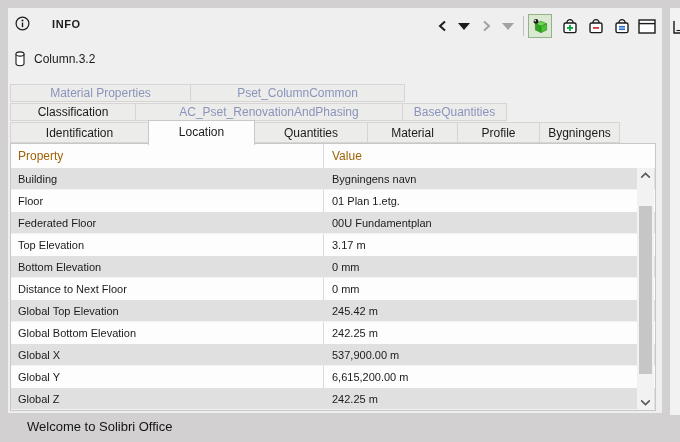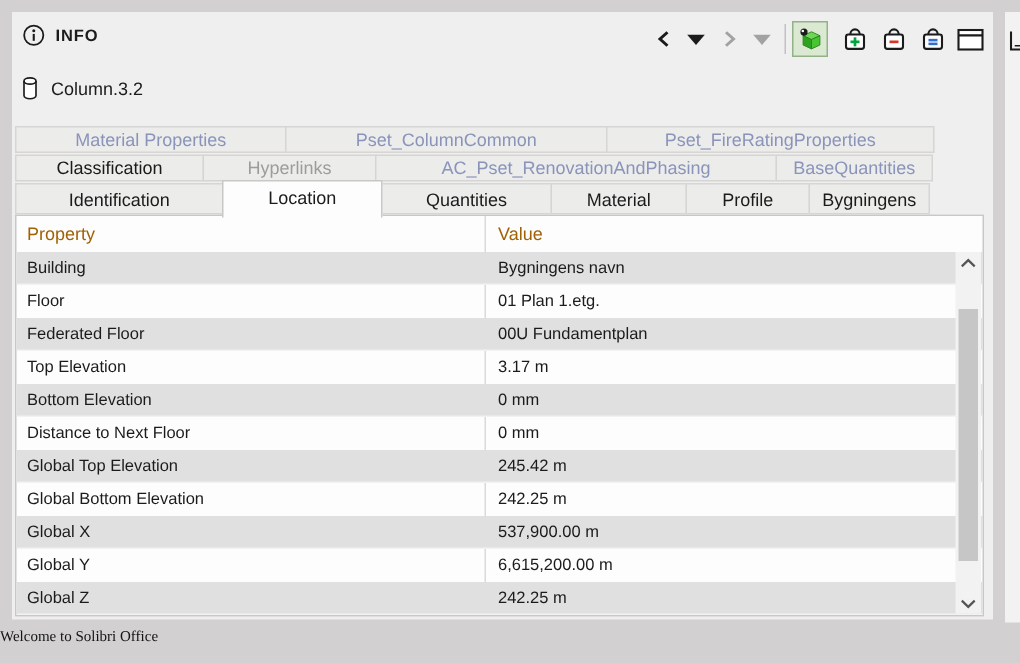--- a/index.html
+++ b/index.html
@@ -7,21 +7,21 @@
     width:680px;height:442px;overflow:hidden;position:relative;
     background:#d2d0d0;
     font-family:"Liberation Sans", sans-serif;
     -webkit-font-smoothing:antialiased;
   }
   
   .info-panel{
     position:absolute;left:8px;top:8px;width:654px;height:405px;
     background:#f0efef;
   }
-  .title-row{position:absolute;left:7px;top:8px;display:flex;align-items:center;gap:7px;text-align:right;}
+  .title-row{position:absolute;left:7px;top:8px;display:flex;align-items:center;gap:22px;text-align:right;}
   .panel-title{font-size:11px;font-weight:700;letter-spacing:0.6px;color:#1b1b1b;}
   .element-row{position:absolute;left:7px;top:43px;display:flex;align-items:center;gap:9px;}
   .element-name{font-size:12px;color:#1b1b1b;}
   
   .toolbar{position:absolute;right:3px;top:5px;display:flex;align-items:center;height:26px;}
   .tb-btn{display:flex;align-items:center;justify-content:center;background:transparent;
           border:1px solid transparent;padding:0;cursor:default;}
   .nav-btn{width:22px;height:24px;}
   .tb-sep{width:1px;height:20px;background:#c2c1c1;margin:0 4px;}
   .sel-btn{width:24px;height:24px;background:#dbe9d3;border:1px solid #93b287;margin-right:5px;}
@@ -65,21 +65,21 @@
   .vscroll{
     position:absolute;top:24px;right:1px;bottom:1px;width:17px;
     background:#f3f2f2;display:flex;flex-direction:column;align-items:center;z-index:5;
   }
   .scroll-arrow{height:14px;width:17px;display:flex;align-items:center;justify-content:center;}
   .scroll-track{position:relative;flex:1;width:13px;}
   .scroll-thumb{position:absolute;top:24px;left:0;width:13px;height:168px;background:#c7c6c6;}
   
   .right-panel{position:absolute;left:670px;top:8px;width:10px;height:407px;background:#f3f2f2;}
   .right-panel .part-icon{position:absolute;left:3px;top:12px;}
-  .status-bar{position:absolute;left:0;top:419px;font-size:10px;color:#141414;font-family:Liberation Serif, serif;}
+  .status-bar{position:absolute;left:27px;top:419px;font-size:13px;color:#141414;}
   svg{display:block;}
 </style>
 </head>
 <body>
 
 <div class="info-panel">
 
   <div class="title-row">
     <span>
       <svg width="15" height="15" viewBox="0 0 15 15">
@@ -178,25 +178,23 @@
         <ellipse cx="5" cy="3" rx="4" ry="2.1" fill="#ffffff" stroke="#1b1b1b" stroke-width="1.1"></ellipse>
       </svg>
     </span>
     <span class="element-name">Column.3.2</span>
   </div>
 
   <div class="tabs">
     <div class="tab-row tab-row-1">
         <div class="tab pset" style="width: 181px;"><span>Material Properties</span></div>
         <div class="tab pset" style="width: 215px;"><span>Pset_ColumnCommon</span></div>
-        <div class="tab pset" style="width: 219px;"><span>Pset_FireRatingProperties</span></div>
       </div>
     <div class="tab-row tab-row-2">
         <div class="tab normal" style="width: 126px;"><span>Classification</span></div>
-        <div class="tab dim" style="width: 116px;"><span>Hyperlinks</span></div>
         <div class="tab pset" style="width: 268px;"><span>AC_Pset_RenovationAndPhasing</span></div>
         <div class="tab pset" style="width: 105px;"><span>BaseQuantities</span></div>
       </div>
     <div class="tab-row tab-row-3">
         <div class="tab normal" style="width: 139px;"><span>Identification</span></div>
         <div class="tab normal selected" style="width: 107px;"><span>Location</span></div>
         <div class="tab normal" style="width: 114px;"><span>Quantities</span></div>
         <div class="tab normal" style="width: 91px;"><span>Material</span></div>
         <div class="tab normal" style="width: 83px;"><span>Profile</span></div>
         <div class="tab normal" style="width: 81px;"><span>Bygningens</span></div>

